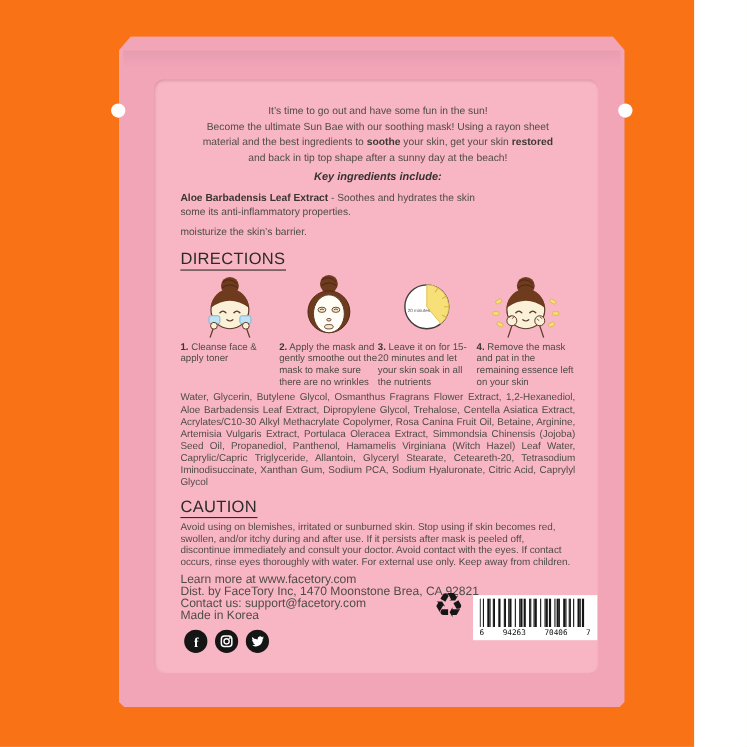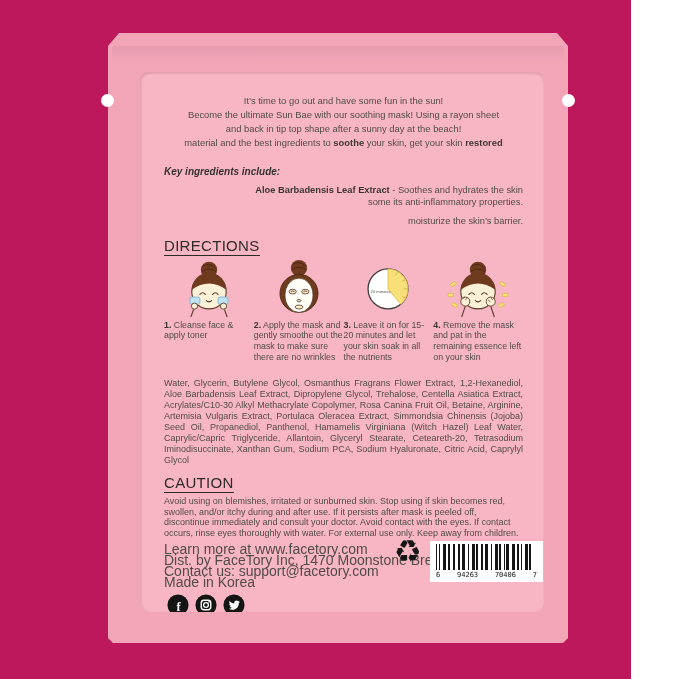--- a/index.html
+++ b/index.html
@@ -1,59 +1,59 @@
 <!DOCTYPE html>
 <html><head>
 <meta charset="utf-8">
 <style>
   * { margin:0; padding:0; box-sizing:border-box; }
   html,body { width:679px; height:679px; background:#ffffff; font-family:"Liberation Sans", sans-serif; overflow:hidden; }
-  .stage { position:relative; width:631px; height:679px; background:#be185d;padding-left:40px; }
+  .stage { position:relative; width:631px; height:679px; background:#f97316;padding-left:40px; }
 
   
   .sheet { position:absolute; left:108px; top:33px; width:460px; height:610px; }
   .sheet-bg { position:absolute; inset:0; background:#F3A5B8;
     clip-path: polygon(11px 0, 449px 0, 460px 13px, 460px 605px, 455px 610px, 5px 610px, 0 605px, 0 13px);
     filter: drop-shadow(0 6px 10px rgba(0,0,0,0.16)); }
   .seal-shade { position:absolute; left:4px; right:4px; top:13px; height:16px;
     background:linear-gradient(180deg, rgba(0,0,0,0.05), rgba(0,0,0,0)); }
   .notch { position:absolute; width:13px; height:13px; background:#fff; border-radius:50%; top:61px; }
   .notch.left { left:-7px; } .notch.right { right:-7px; }
 
   .panel { position:absolute; left:32px; top:39px; width:404px; height:540px;
     background:#F8B6C4; border-radius:9px;
     box-shadow: inset 0 2px 2px rgba(150,70,95,0.18), inset 2px 0 2px rgba(150,70,95,0.10); overflow:hidden; }
   .panel-content { position:absolute; inset:0; padding:22px 21px 0 24px; color:#4E4947; }
 
   
   .intro { text-align:center; font-size:9.4px; line-height:14px; color:#504B49; }
   .intro b { font-weight:700; color:#3E3937; }
 
-  .key-heading { margin-top:16px; font-size:10px; font-weight:700; font-style:italic; color:#363130; }
-  .key-item { margin-top:8px; text-align:right; font-size:9.3px; line-height:11.6px; color:#504B49; }
+  .key-heading { margin-top:6px; text-align:center; font-size:10px; font-weight:700; font-style:italic; color:#363130; }
+  .key-item { margin-top:8px; text-align:left; font-size:9.3px; line-height:11.6px; color:#504B49; }
   .key-item b { color:#3A3533; }
 
   
   .hd-row { margin-top:9px; }
   .section-heading { display:inline-block; font-size:15px; font-weight:400; letter-spacing:0.3px;
     color:#2E2A28; border-bottom:1.6px solid #2E2A28; padding-bottom:1px; }
 
   
   .steps-row { display:flex; justify-content:space-between; margin-top:3px; }
   .step { width:92px; text-align:left; }
   .step svg { width:74px; height:58px; display:block; margin:0 auto; }
   .step-caption { font-size:8.8px; line-height:10.6px; color:#504B49; margin-top:3px; }
   .step-caption b { color:#3A3533; }
 
   
-  .ingredients-text { margin-top:16px; font-size:9px; line-height:10.9px; text-align:justify; color:#504B49; }
+  .ingredients-text { margin-top:4px; font-size:9px; line-height:10.9px; text-align:justify; color:#504B49; }
   .caution-text { margin-top:3px; font-size:9px; line-height:10.4px; color:#504B49; }
 
   
-  .footer-lines { margin-top:6px; font-size:14px; line-height:11px; color:#504B49; }
+  .footer-lines { margin-top:6px; font-size:11px; line-height:11px; color:#504B49; }
   .connect-row { margin-top:6px; display:flex; align-items:center; gap:6px; }
   .social { display:flex; gap:6px; margin-left:3px; }
   .social svg { width:22px; height:22px; display:block; }
 
   .recycle { position:absolute; left:254px; top:464px; font-size:31px; line-height:31px; color:#161616;
     font-family:"DejaVu Sans", sans-serif; }
 
   .barcode { position:absolute; left:290px; top:469px; width:113px; height:41px; background:#ffffff; padding:3px 6px 0; }
   .barcode-bars { height:26px; display:flex; align-items:stretch; overflow:hidden; }
   .bar { display:inline-block; width:1.45px; height:100%; flex:0 0 auto; }
@@ -71,22 +71,22 @@
     </div>
     <div class="notch left"></div>
     <div class="notch right"></div>
 
     <div class="panel">
       <div class="panel-content">
 
         <div class="intro">
           <div>It’s time to go out and have some fun in the sun!</div>
           <div>Become the ultimate Sun Bae with our soothing mask! Using a rayon sheet</div>
+          <div><span>material and the best ingredients to </span><b>soothe</b><span> your skin, get your skin </span><b>restored</b></div>
           <div>and back in tip top shape after a sunny day at the beach!</div>
-          <div><span>material and the best ingredients to </span><b>soothe</b><span> your skin, get your skin </span><b>restored</b></div>
         </div>
 
         <div class="key-heading">Key ingredients include:</div>
         <div class="key-item">
           <div><b>Aloe Barbadensis Leaf Extract</b><span> - </span><span>Soothes and hydrates the skin</span></div>
           <div>some its anti-inflammatory properties.</div>
         </div>
         <div class="key-item">
           <div>moisturize the skin’s barrier.</div>
         </div>

